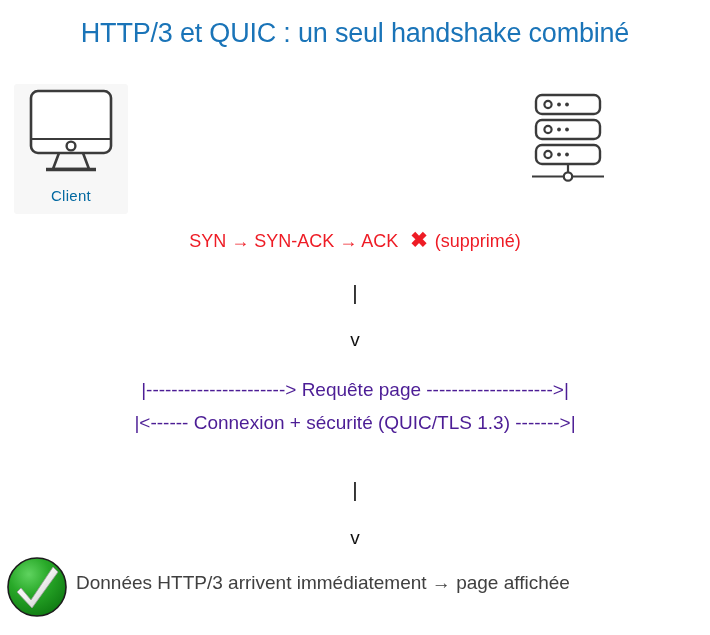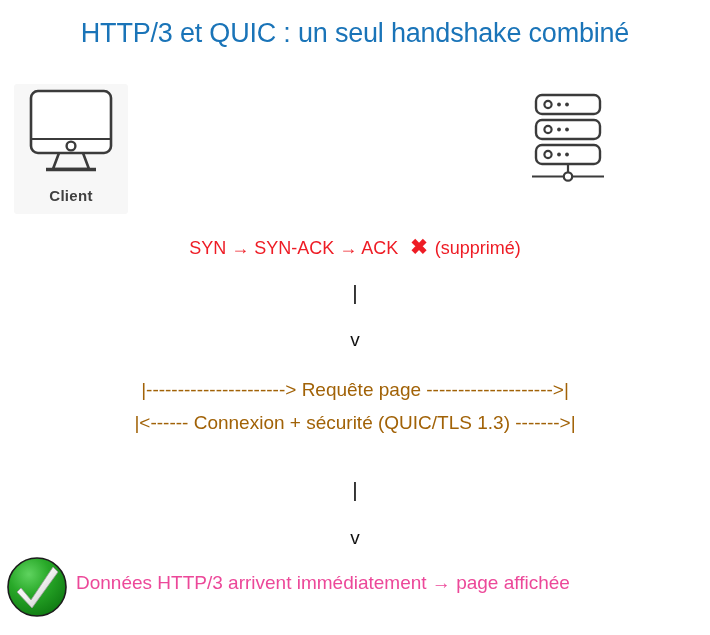--- a/index.html
+++ b/index.html
@@ -38,22 +38,22 @@
   .endpoint-box {
     position: absolute;
     background: #f7f7f7;
     border-radius: 3px;
   }
   .endpoint-label {
     position: absolute;
     width: 100%;
     text-align: center;
     font-size: 15px;
-    font-weight: bold;
-    color: #404040;
+    font-weight: normal;
+    color: #0369a1;
     letter-spacing: 0.3px;
   }
 
   #client-endpoint {
     left: 14px;
     top: 84px;
     width: 114px;
     height: 130px;
   }
   #client-endpoint .endpoint-box {
@@ -84,21 +84,21 @@
   }
 
   
   .flow-line {
     position: absolute;
     width: 710px;
     left: 0;
     text-align: center;
     white-space: nowrap;
     font-size: 19px;
-    color: #a16207;
+    color: #4c1d95;
   }
   .flow-line.red {
     color: #ee1c25;
     font-size: 18px;
   }
   .flow-x {
     font-weight: bold;
     font-size: 21px;
     color: #ee1c25;
     padding: 0 2px;
@@ -115,42 +115,42 @@
   .flow-v {
     position: absolute;
     width: 710px;
     left: 0;
     text-align: center;
     font-size: 19px;
     line-height: 1;
     color: #111111;
   }
 
-  #line-syn      { top: 228px; margin-top: 7px; }
+  #line-syn      { top: 228px; }
   #bar-1         { top: 282px; }
   #v-1           { top: 330px; }
   #line-request  { top: 379px; }
   #line-connect  { top: 412px; }
   #bar-2         { top: 479px; }
   #v-2           { top: 528px; }
 
   
   #result-row {
     position: absolute;
     left: 0;
     top: 556px;
     width: 710px;
     height: 62px;
   }
   #result-text {
     position: absolute;
     left: 76px;
     top: 16px;
     font-size: 19px;
-    color: #ec4899;
+    color: #404040;
     white-space: nowrap;
   }
   .check-badge {
     position: absolute;
     left: 6px;
     top: 0px;
   }
 </style>
 </head>
 <body>

